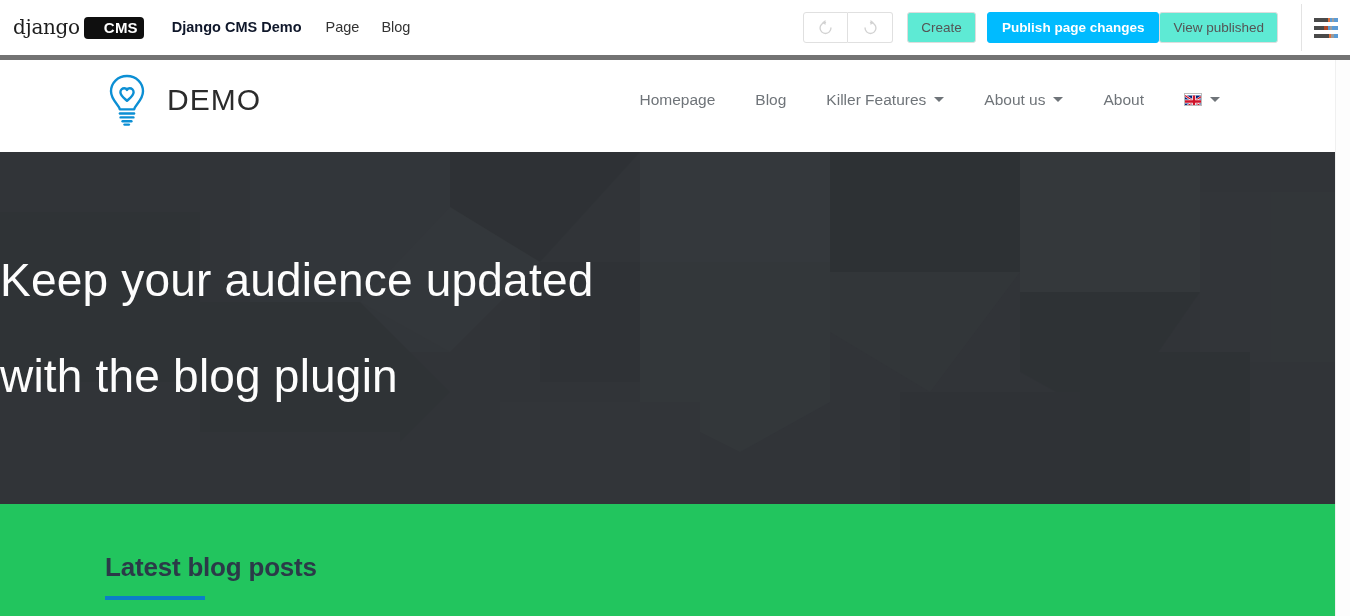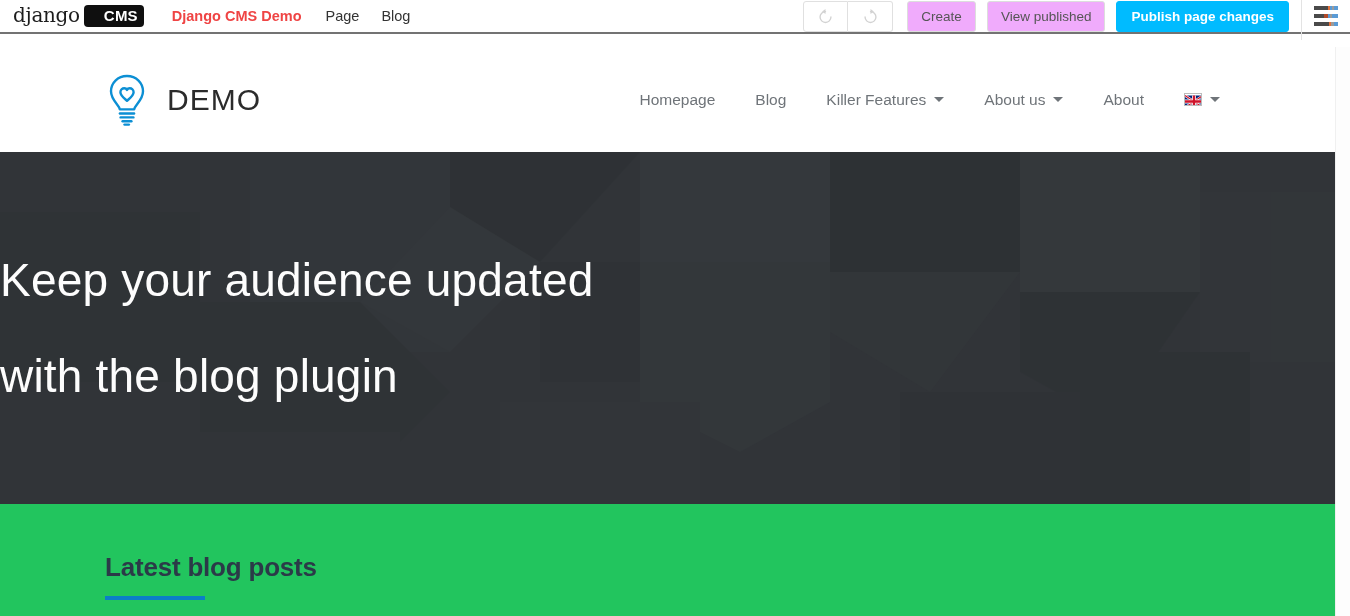--- a/index.html
+++ b/index.html
@@ -6,23 +6,23 @@
   html, body {
     width:1350px; height:616px;
     font-family:"Liberation Sans", sans-serif;
     background:#ffffff;
     overflow:hidden;
   }
 
   
   #cms-toolbar{
     position:absolute; top:0; left:0;
-    width:1350px; height:34px;
+    width:1350px; height:60px;
     background:#fff;
-    border-bottom:2px solid #737373;
+    border-bottom:5px solid #737373;
     display:flex; align-items:flex-end;
     z-index:50;
   }
   .tb-left{ display:flex; align-items:center; height:100%; padding-left:13px; }
   .tb-right{ margin-left:auto; display:flex; align-items:center; height:100%; }
 
   
   .dj-logo{ display:flex; align-items:center; margin-right:18px; user-select:none; }
   .dj-word{
     font-family:"DejaVu Serif", serif;
@@ -34,37 +34,37 @@
     font-size:15px; letter-spacing:0.2px;
     padding:3px 6px 4px 20px; border-radius:4px; margin-left:4px; line-height:1;
     font-family:"Liberation Sans", sans-serif;
   }
 
   .tb-menu{ display:flex; align-items:center; height:100%; }
   .tb-item{
     font-size:14.5px; color:#333; padding:0 11px; line-height:47px;
     cursor:pointer; white-space:nowrap;
   }
-  .tb-item.bold{ font-weight:bold; color:#ef4444; padding-left:10px; padding-right:13px; }
+  .tb-item.bold{ font-weight:bold; color:#0f172a; padding-left:10px; padding-right:13px; }
 
   
   .ur-group{ display:flex; margin-right:14px; }
   .ur-btn{
     width:45px; height:31px;
     border:1px solid #e0e0e0; background:#fff;
     display:flex; align-items:center; justify-content:center;
     cursor:default;
   }
   .ur-btn:first-child{ border-radius:3px 0 0 3px; }
   .ur-btn:last-child{ border-radius:0 3px 3px 0; border-left:none; }
   .ur-btn svg{ display:block; }
 
   .tb-btn{
     height:31px; padding:0 13px;
-    border:1px solid #ddd; background:#f0abfc; border-radius:3px;
+    border:1px solid #ddd; background:#5eead4; border-radius:3px;
     font-size:13.5px; color:#555; font-family:"Liberation Sans", sans-serif;
     display:flex; align-items:center; justify-content:center;
     margin-right:11px; cursor:pointer; white-space:nowrap;
   }
   .tb-btn.primary{
     background:#00bbff; border-color:#00bbff; color:#fff;
     font-weight:bold; font-size:13.5px; padding:0 14px; margin-right:0;
   }
 
   .tb-sep{
@@ -185,22 +185,22 @@
       </div>
       <div class="ur-btn">
         <svg width="17" height="17" viewBox="0 0 20 20">
           <path d="M10 4.2 A6.4 6.4 0 1 1 3.6 10.6" fill="none" stroke="#d2d2d2" stroke-width="1.6" stroke-linecap="round"></path>
           <path d="M10 1.2 L10 7.2 L14.0 4.2 Z" fill="#d2d2d2"></path>
         </svg>
       </div>
     </div>
 
     <div class="tb-btn">Create</div>
+    <div class="tb-btn primary">Publish page changes</div>
     <div class="tb-btn">View published</div>
-    <div class="tb-btn primary">Publish page changes</div>
 
     <div class="tb-sep"></div>
 
     <div class="tb-burger">
       <div class="burger-stack">
         <div class="burger-row">
           <div class="bseg" style="width:14px;background:#4a4a4a;"></div>
           <div class="bseg" style="width:2px;background:#e2703a;"></div>
           <div class="bseg" style="width:2px;background:#5b9bd5;"></div>
           <div class="bseg" style="width:2px;background:#9b9b9b;"></div>

